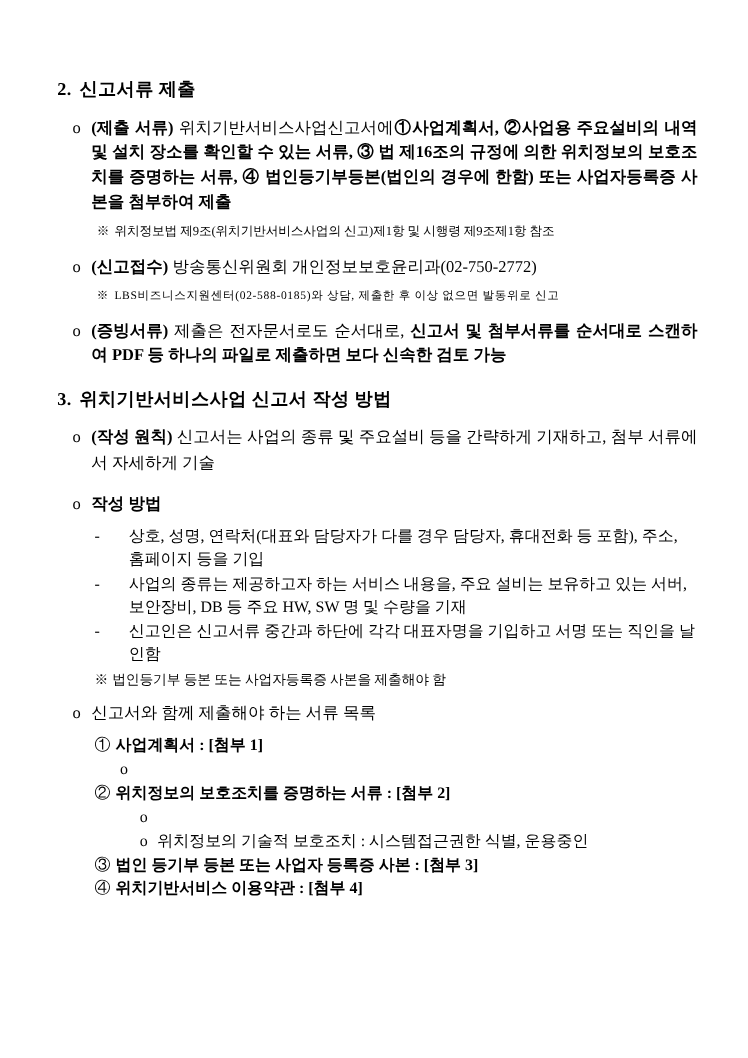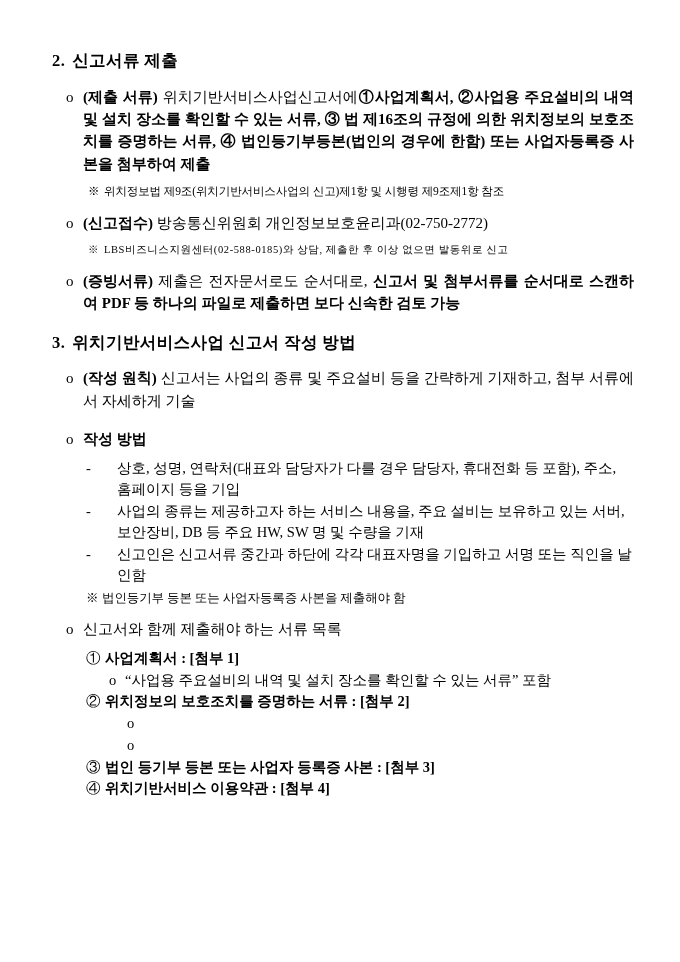--- a/index.html
+++ b/index.html
@@ -11,21 +11,21 @@
     height: 962px;
     background: #ffffff;
     font-family: "Liberation Serif", "DejaVu Serif", serif;
     color: #000000;
     overflow: hidden;
   }
   .page {
     width: 680px;
     height: 692px;
     box-sizing: border-box;
-    padding: 50px 46px 20px 52px;
+    padding: 70px 46px 20px 52px;
     position: relative;
   }
 
   
   .section-heading {
     font-size: 16.5px;
     font-weight: bold;
     letter-spacing: 0.4px;
     margin: 0 0 14px 0;
   }
@@ -233,32 +233,32 @@
     <span class="mark">o</span>
     <span class="body">신고서와 함께 제출해야 하는 서류 목록</span>
   </div>
 
   <div class="numitem">
     <span class="mark">①</span>
     <span class="body">사업계획서 : [첨부 1]</span>
   </div>
   <div class="subo">
     <span class="mark">o</span>
-    <span class="body">“사업용 주요설비의 내역 및 설치 장소를 확인할 수 있는 서류” 포함</span>
   </div>
 
   <div class="numitem">
     <span class="mark">②</span>
     <span class="body">위치정보의 보호조치를 증명하는 서류 : [첨부 2]</span>
   </div>
   <div class="subo deep">
     <span class="mark">o</span>
   </div>
   <div class="subo deep">
     <span class="mark">o</span>
+    <span class="body">위치정보의 기술적 보호조치  : 시스템접근권한 식별, 운용중인</span>
   </div>
 
   <div class="numitem">
     <span class="mark">③</span>
     <span class="body">법인 등기부 등본 또는 사업자 등록증 사본 : [첨부 3]</span>
   </div>
   <div class="numitem">
     <span class="mark">④</span>
     <span class="body">위치기반서비스 이용약관 : [첨부 4]</span>
   </div>

